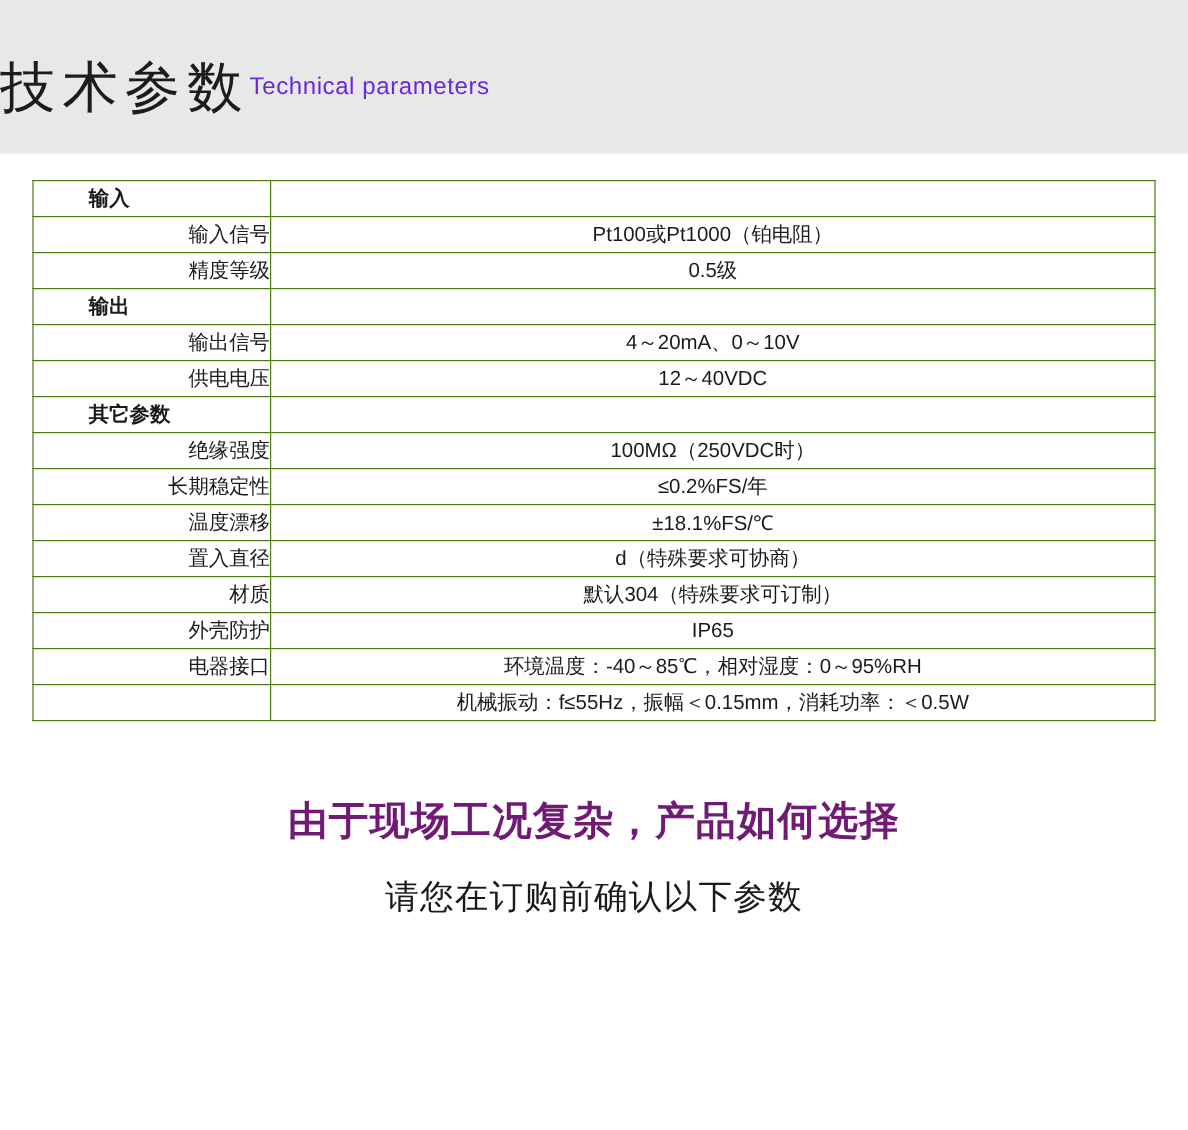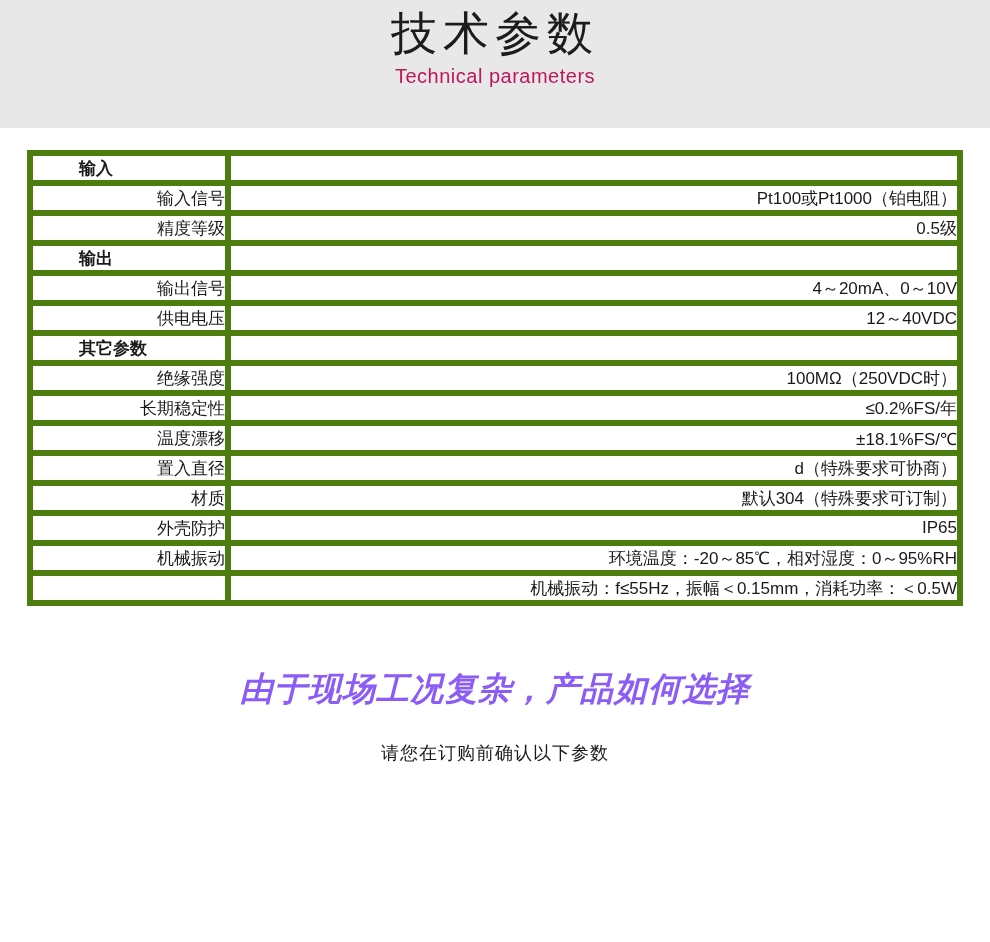--- a/index.html
+++ b/index.html
@@ -20,96 +20,95 @@
     height: 942px;
     background: #ffffff;
   }
 
   
   .header {
     width: 990px;
     height: 128px;
     background: #e8e8e8;
     display: flex;
-    flex-direction: column;
+    flex-direction: row;
     align-items: center;
     justify-content: flex-start;
     box-sizing: border-box;
-    padding-top: 4px;
+    padding-top: 16px;
   }
   .header-title {
     font-size: 46px;
     line-height: 58px;
     letter-spacing: 6px;
     color: #1c1c1c;
     font-weight: 400;
     font-family: "Liberation Sans", sans-serif;
   }
   .header-subtitle {
     font-size: 20px;
     line-height: 28px;
-    color: #be185d;
+    color: #6d28d9;
     font-weight: 400;
     letter-spacing: 0.5px;
   }
 
   
   .table-wrap {
     padding: 22px 27px 0 27px;
     box-sizing: border-box;
   }
   table.spec {
     width: 936px;
     border-collapse: collapse;
     table-layout: fixed;
     background: #fff;
   }
   table.spec td {
-    border: 6px solid #4d7c0f;
+    border: 1px solid #4d7c0f;
     height: 30px;
     font-size: 17px;
     color: #1a1a1a;
     padding: 0;
     vertical-align: middle;
     box-sizing: border-box;
   }
   td.label {
     width: 198px;
     text-align: right;
     padding: 0 4px;
   }
   td.label.section {
     font-weight: bold;
     text-align: left;
     padding-left: 46px;
   }
   td.value {
     padding-left: 14px;
-    text-align: right;
+    text-align: center;
   }
   td.value.empty {
     padding: 0;
   }
 
   
   .footer {
     margin-top: 60px;
     text-align: center;
   }
   .footer-title {
     font-size: 33px;
     line-height: 46px;
     font-weight: bold;
-    color: #8b5cf6;
+    color: #701a75;
     letter-spacing: 1px;
-    font-style: italic;
   }
   .footer-sub {
     margin-top: 26px;
-    font-size: 18px;
+    font-size: 28px;
     line-height: 30px;
     color: #1a1a1a;
     letter-spacing: 1px;
   }
 </style>
 </head>
 <body>
 
 <div class="page">
 
@@ -167,22 +166,22 @@
           </tr>
           <tr>
             <td class="label">材质</td>
             <td class="value">默认304（特殊要求可订制）</td>
           </tr>
           <tr>
             <td class="label">外壳防护</td>
             <td class="value">IP65</td>
           </tr>
           <tr>
-            <td class="label">机械振动</td>
-            <td class="value">环境温度：-20～85℃，相对湿度：0～95%RH</td>
+            <td class="label">电器接口</td>
+            <td class="value">环境温度：-40～85℃，相对湿度：0～95%RH</td>
           </tr>
           <tr>
             <td class="label"></td>
             <td class="value">机械振动：f≤55Hz，振幅＜0.15mm，消耗功率：＜0.5W</td>
           </tr>
         </tbody>
     </table>
   </div>
 
   <div class="footer">

